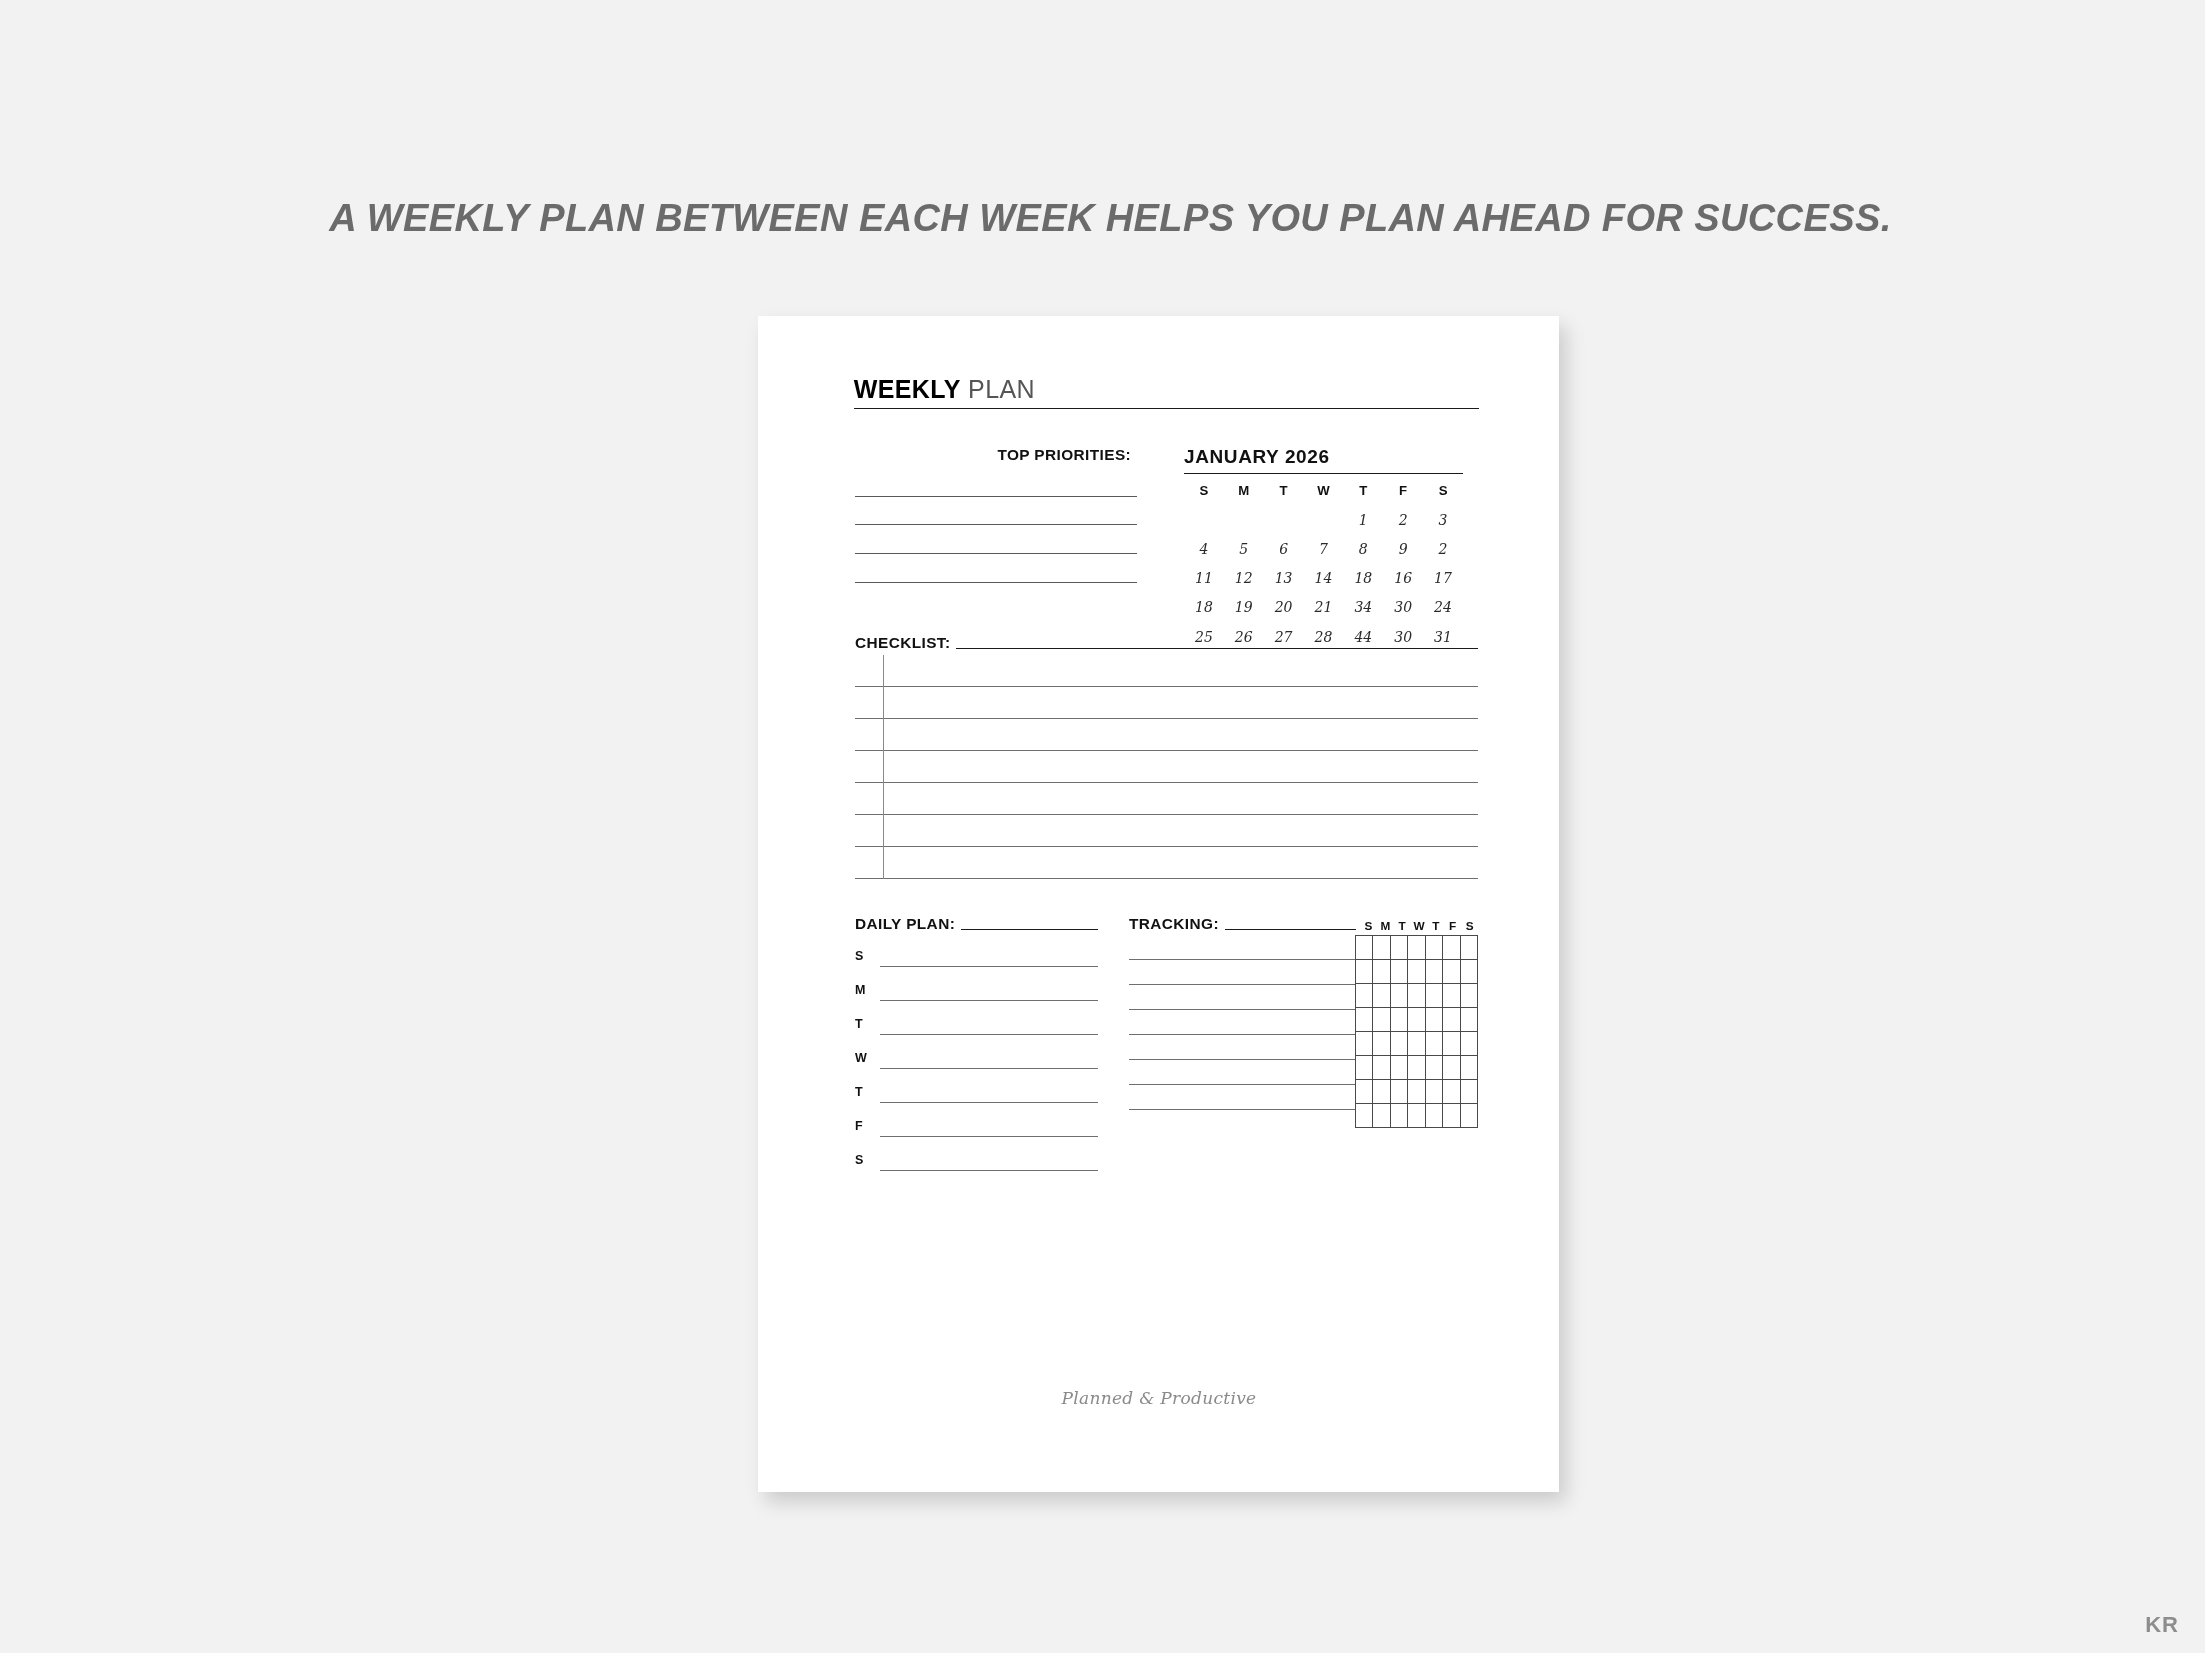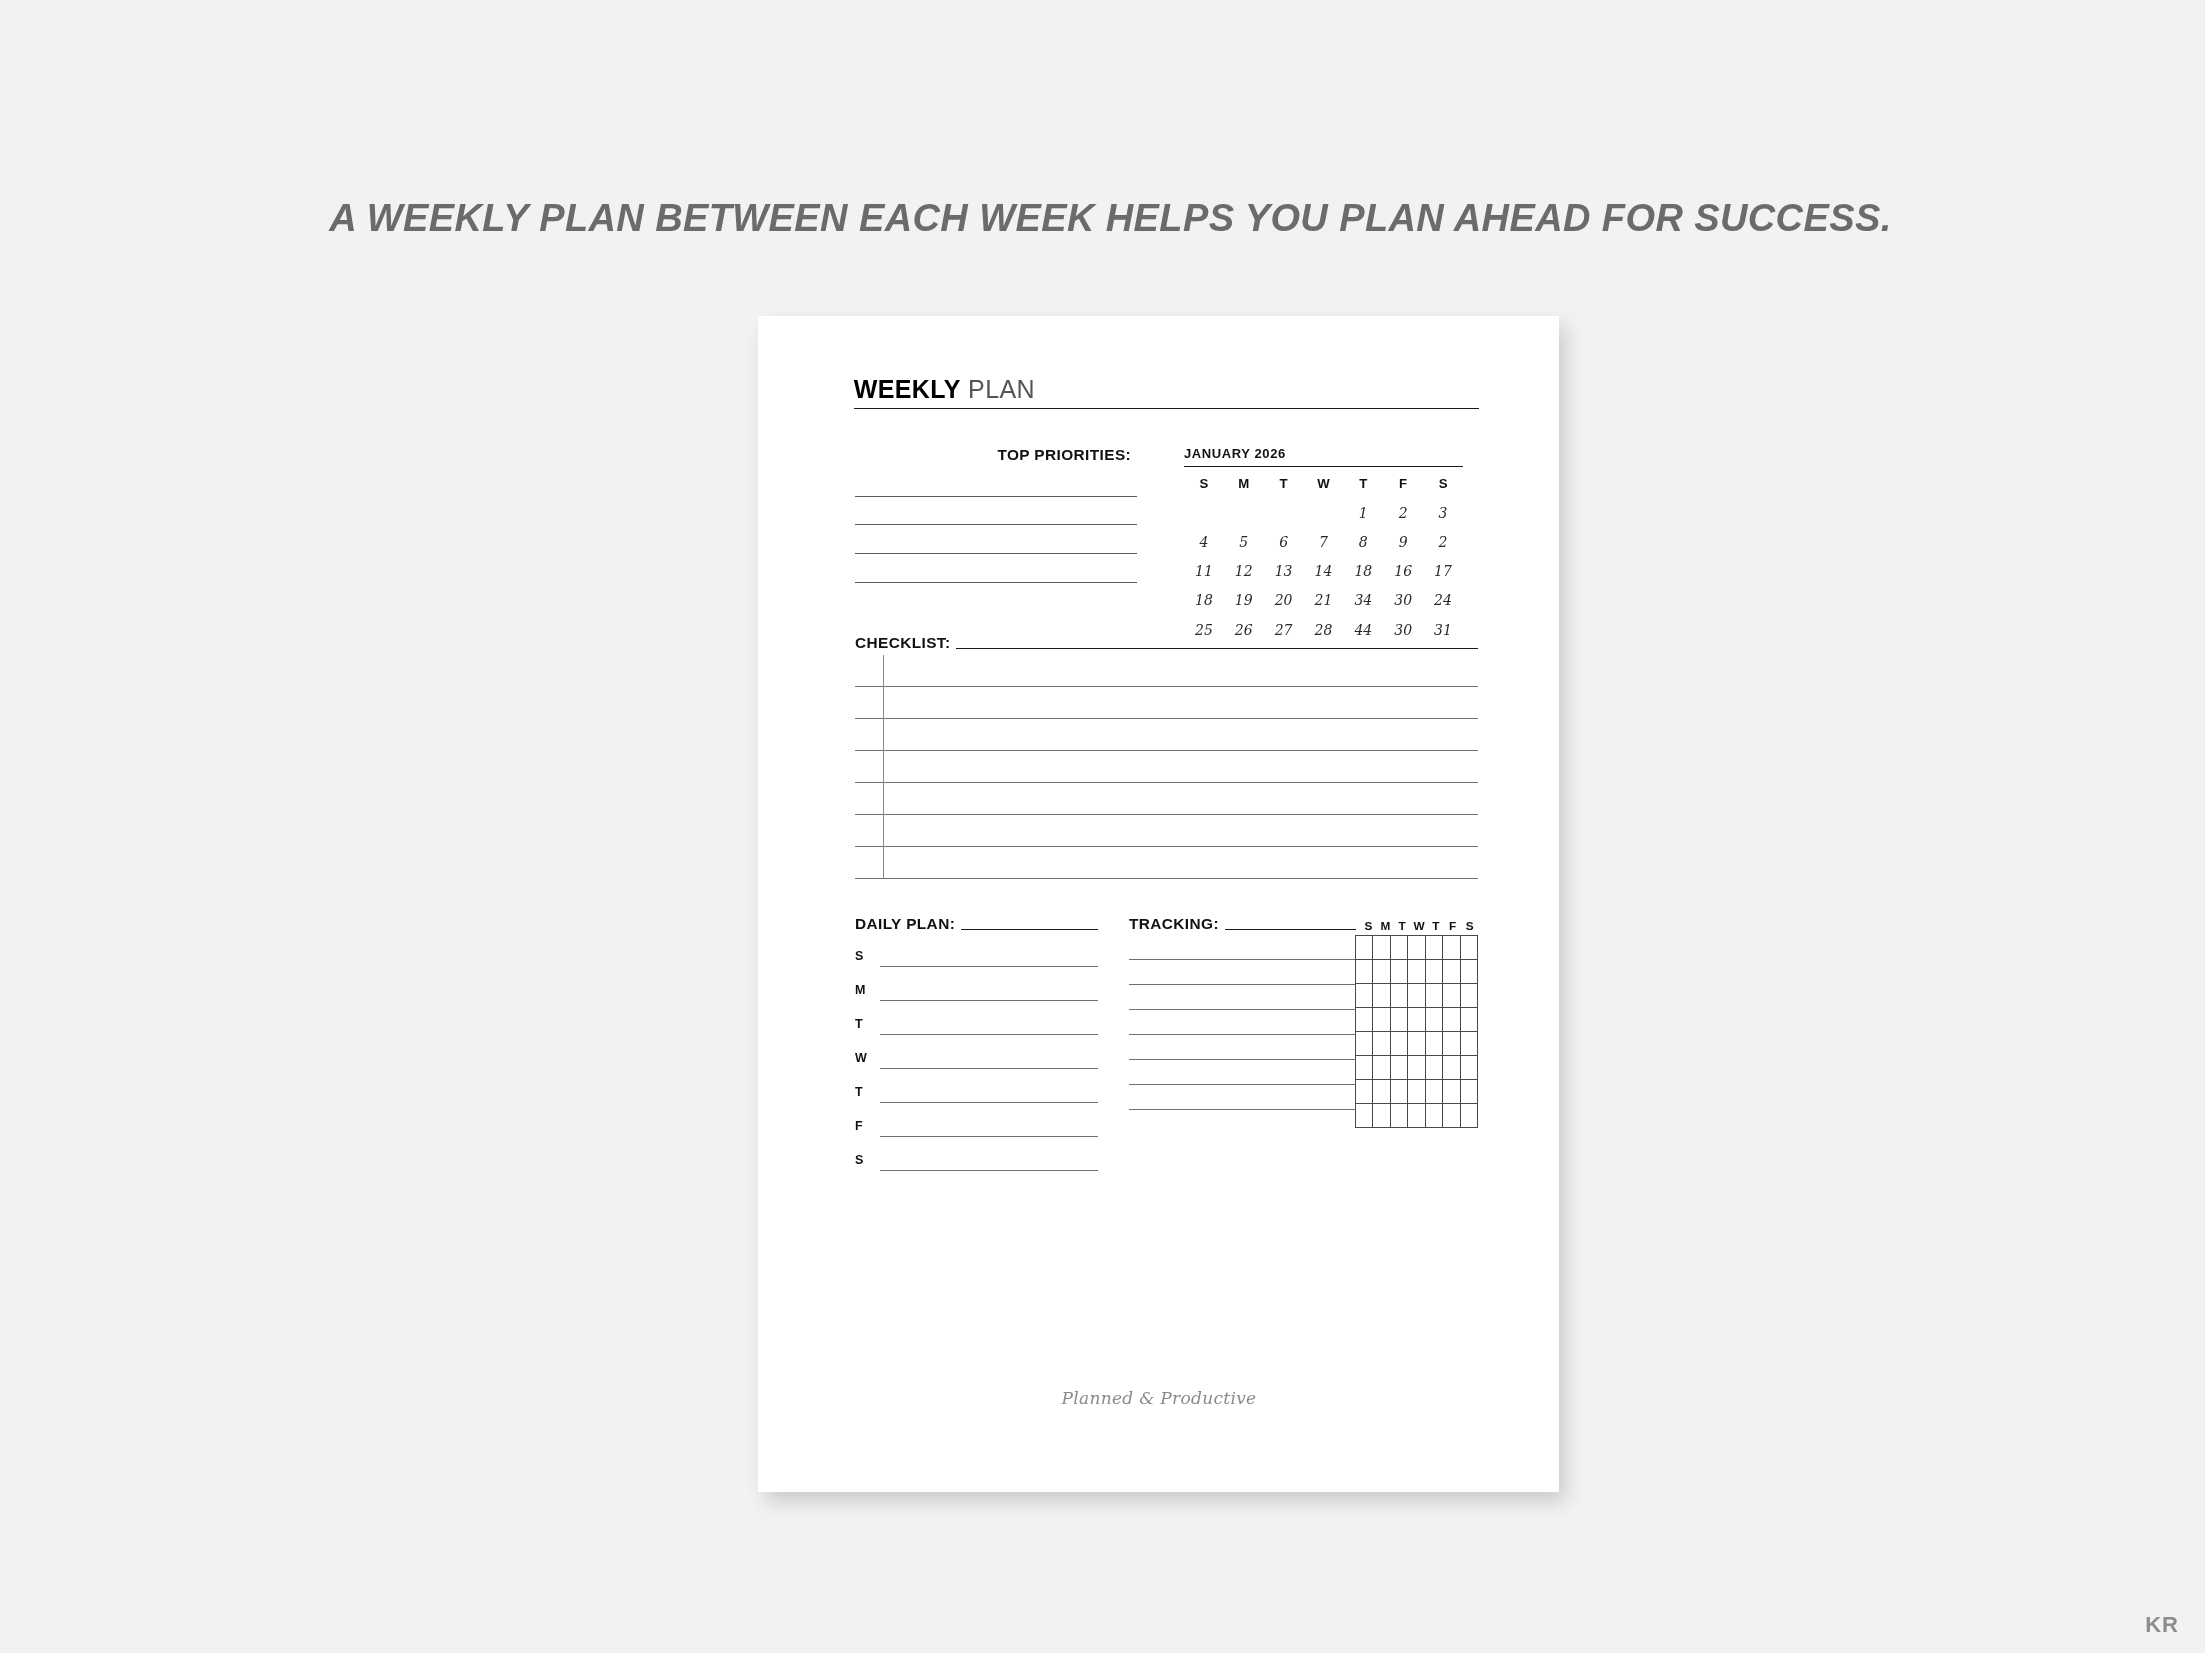--- a/index.html
+++ b/index.html
@@ -106,21 +106,21 @@
   }
 
   
   .calendar {
     position: absolute;
     left: 345px;
     top: 71px;
     width: 279px;
   }
   .cal-title {
-    font-size: 13px;
+    font-size: 19px;
     font-weight: bold;
     letter-spacing: 0.6px;
     color: #111;
   }
   .cal-rule { border-bottom: 1.2px solid #1a1a1a; margin-top: 5.1px; }
   .cal-table {
     width: 100%;
     border-collapse: collapse;
     margin-top: 4.4px;
   }

